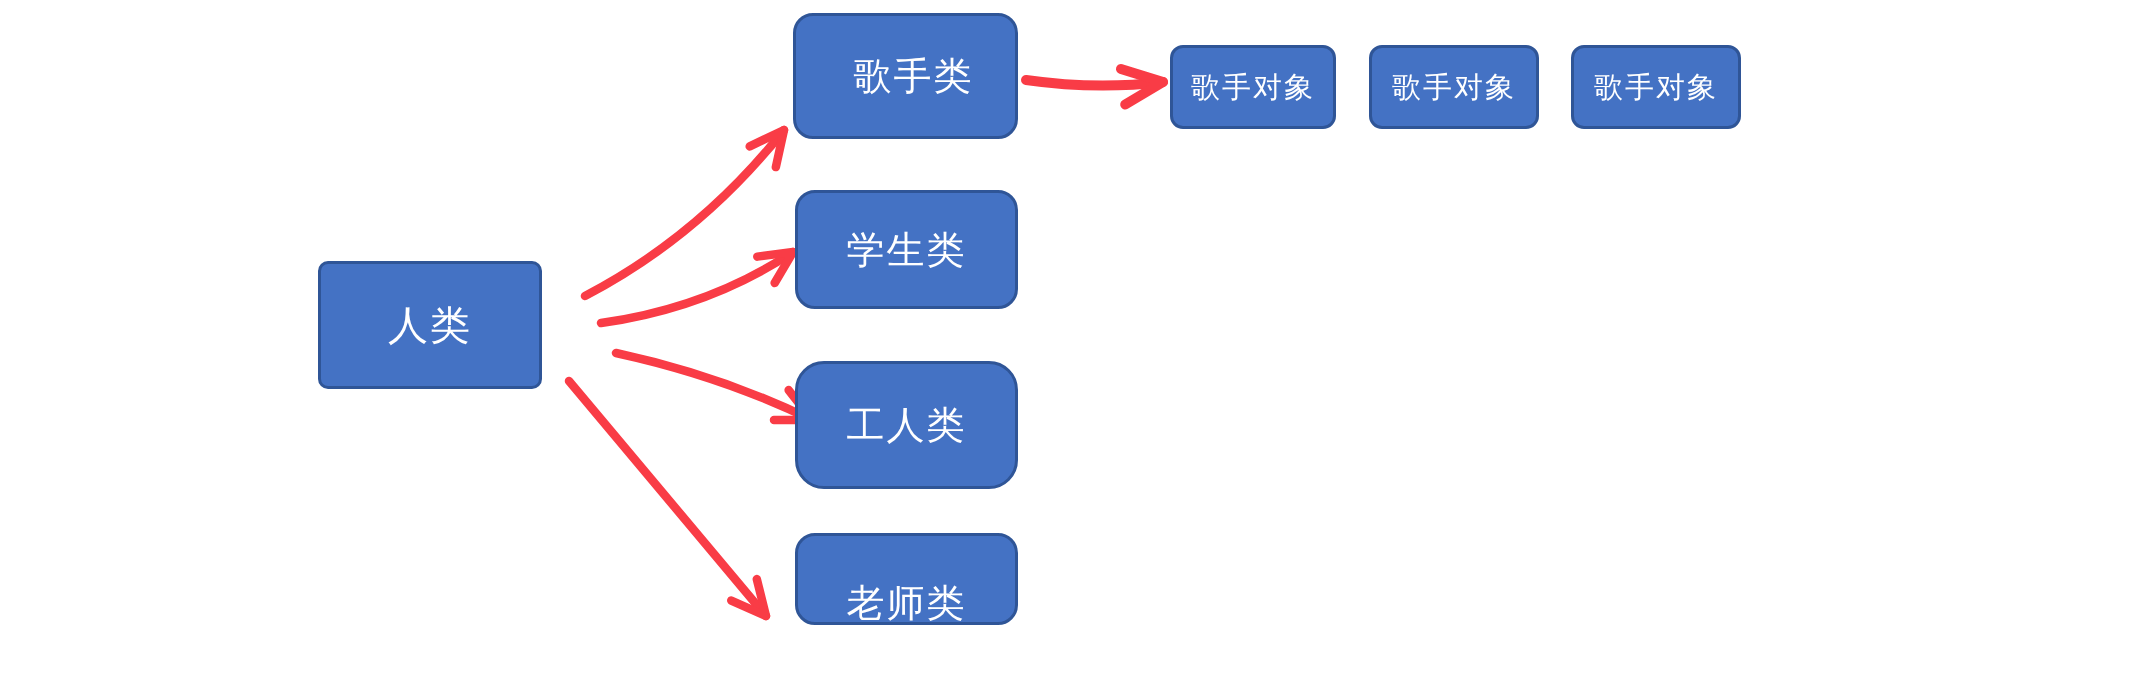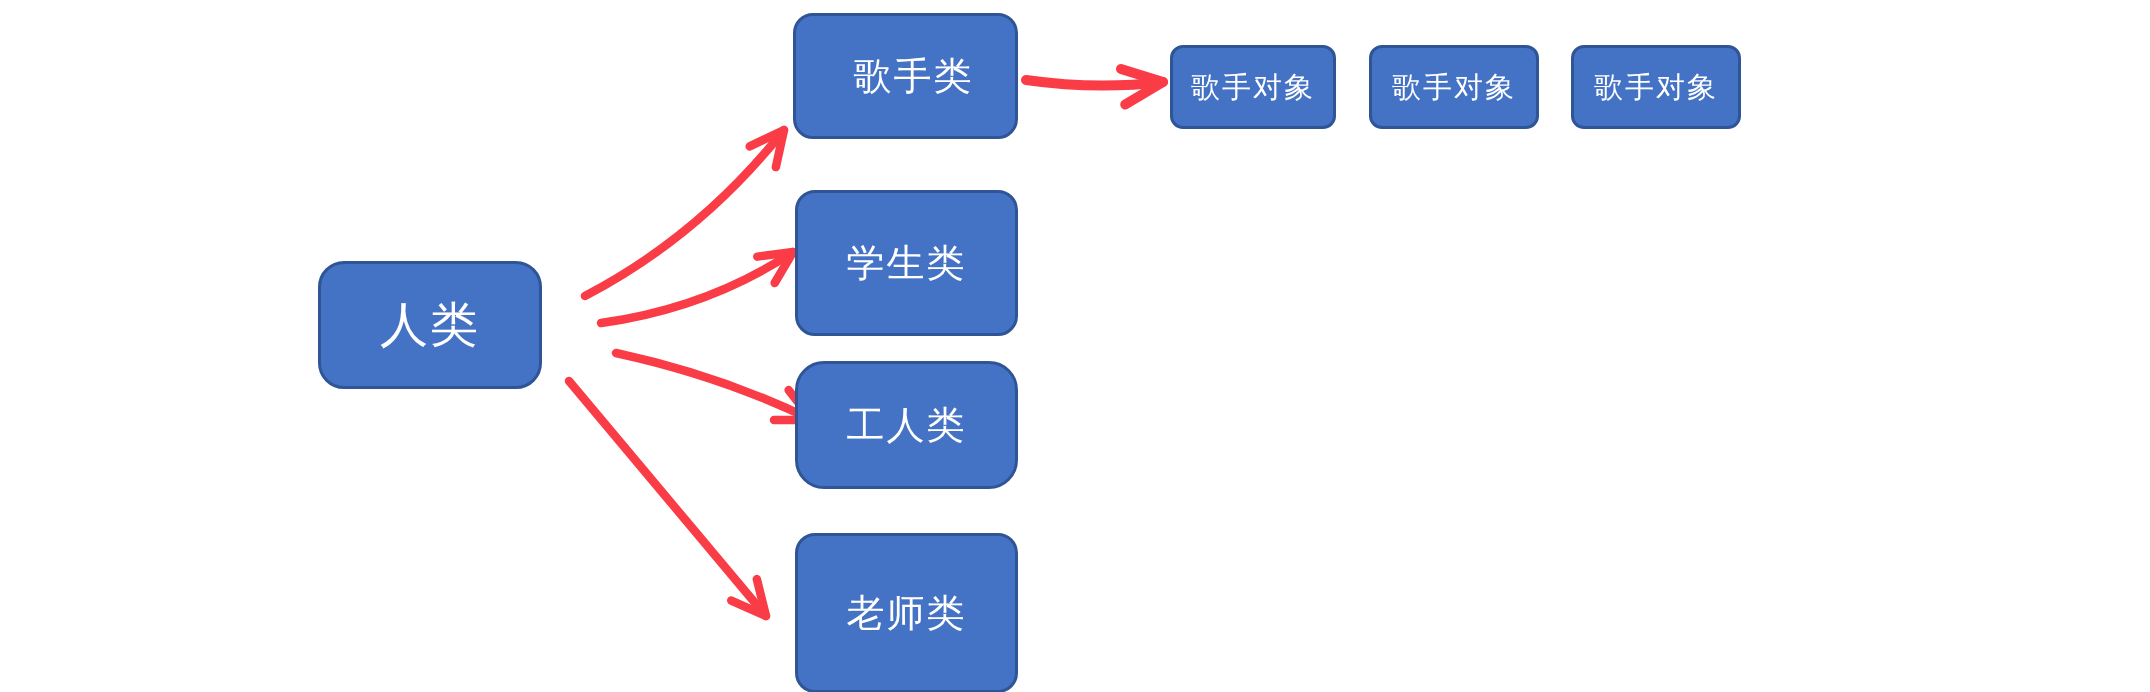--- a/index.html
+++ b/index.html
@@ -47,33 +47,33 @@
       <polyline points="775.8431898070647,167.11423510563606 784,130 749.7317498275368,146.4221505935573" fill="none" stroke="#F93C46" stroke-width="8.5" stroke-linecap="round" stroke-linejoin="round"></polyline>
       <path d="M 601 323 Q 708 308 793 252" fill="none" stroke="#F93C46" stroke-width="8.5" stroke-linecap="round"></path>
       <polyline points="774.6625215231682,282.9796204481548 793,252 757.2980468914005,256.6228285963646" fill="none" stroke="#F93C46" stroke-width="8.5" stroke-linecap="round" stroke-linejoin="round"></polyline>
       <path d="M 616 353 Q 722 376 812 420" fill="none" stroke="#F93C46" stroke-width="8.5" stroke-linecap="round"></path>
       <polyline points="774.0000165630278,419.9645205716619 812,420 788.6328323059053,390.0337610975942" fill="none" stroke="#F93C46" stroke-width="8.5" stroke-linecap="round" stroke-linejoin="round"></polyline>
       <path d="M 569 381 Q 662 492 766 616" fill="none" stroke="#F93C46" stroke-width="8.5" stroke-linecap="round"></path>
       <polyline points="731.2888110585893,600.5360625236103 766,616 756.8154072305205,579.1266592826358" fill="none" stroke="#F93C46" stroke-width="8.5" stroke-linecap="round" stroke-linejoin="round"></polyline>
       <path d="M 1026 80 Q 1096 90 1163 82" fill="none" stroke="#F93C46" stroke-width="10" stroke-linecap="round"></path>
       <polyline points="1125.2093237244055,104.5358555780166 1163,82 1120.9656974084912,68.99548518223453" fill="none" stroke="#F93C46" stroke-width="10" stroke-linecap="round" stroke-linejoin="round"></polyline>
     </svg>
-<div class="node" style="left: 318px; top: 261px; width: 224px; height: 128px; background: rgb(68, 114, 196); border: 3px solid rgb(47, 85, 151); border-radius: 26px; color: rgb(255, 255, 255); font-size: 48px;">
+<div class="node" style="left: 318px; top: 261px; width: 224px; height: 128px; background: rgb(68, 114, 196); border: 3px solid rgb(47, 85, 151); border-radius: 10px; color: rgb(255, 255, 255); font-size: 40px;">
       <span>人类</span>
     </div>
     <div class="node" style="left: 793px; top: 13px; width: 225px; height: 126px; background: rgb(68, 114, 196); border: 3px solid rgb(47, 85, 151); border-radius: 20px; color: rgb(255, 255, 255); font-size: 38px; padding-left: 16px;">
       <span>歌手类</span>
     </div>
-    <div class="node" style="left: 795px; top: 190px; width: 223px; height: 146px; background: rgb(68, 114, 196); border: 3px solid rgb(47, 85, 151); border-radius: 20px; color: rgb(255, 255, 255); font-size: 38px;">
+    <div class="node" style="left: 795px; top: 190px; width: 223px; height: 119px; background: rgb(68, 114, 196); border: 3px solid rgb(47, 85, 151); border-radius: 20px; color: rgb(255, 255, 255); font-size: 38px;">
       <span>学生类</span>
     </div>
     <div class="node" style="left: 795px; top: 361px; width: 223px; height: 128px; background: rgb(68, 114, 196); border: 3px solid rgb(47, 85, 151); border-radius: 29px; color: rgb(255, 255, 255); font-size: 38px;">
       <span>工人类</span>
     </div>
-    <div class="node" style="left: 795px; top: 533px; width: 223px; height: 160px; background: rgb(68, 114, 196); border: 3px solid rgb(47, 85, 151); border-radius: 20px; color: rgb(255, 255, 255); font-size: 38px;">
+    <div class="node" style="left: 795px; top: 533px; width: 223px; height: 92px; background: rgb(68, 114, 196); border: 3px solid rgb(47, 85, 151); border-radius: 20px; color: rgb(255, 255, 255); font-size: 38px; align-items: flex-end;">
       <span>老师类</span>
     </div>
     <div class="node" style="left: 1170px; top: 45px; width: 166px; height: 84px; background: rgb(68, 114, 196); border: 3px solid rgb(47, 85, 151); border-radius: 13px; color: rgb(255, 255, 255); font-size: 29px;">
       <span>歌手对象</span>
     </div>
     <div class="node" style="left: 1369px; top: 45px; width: 170px; height: 84px; background: rgb(68, 114, 196); border: 3px solid rgb(47, 85, 151); border-radius: 13px; color: rgb(255, 255, 255); font-size: 29px;">
       <span>歌手对象</span>
     </div>
     <div class="node" style="left: 1571px; top: 45px; width: 170px; height: 84px; background: rgb(68, 114, 196); border: 3px solid rgb(47, 85, 151); border-radius: 13px; color: rgb(255, 255, 255); font-size: 29px;">
       <span>歌手对象</span>

